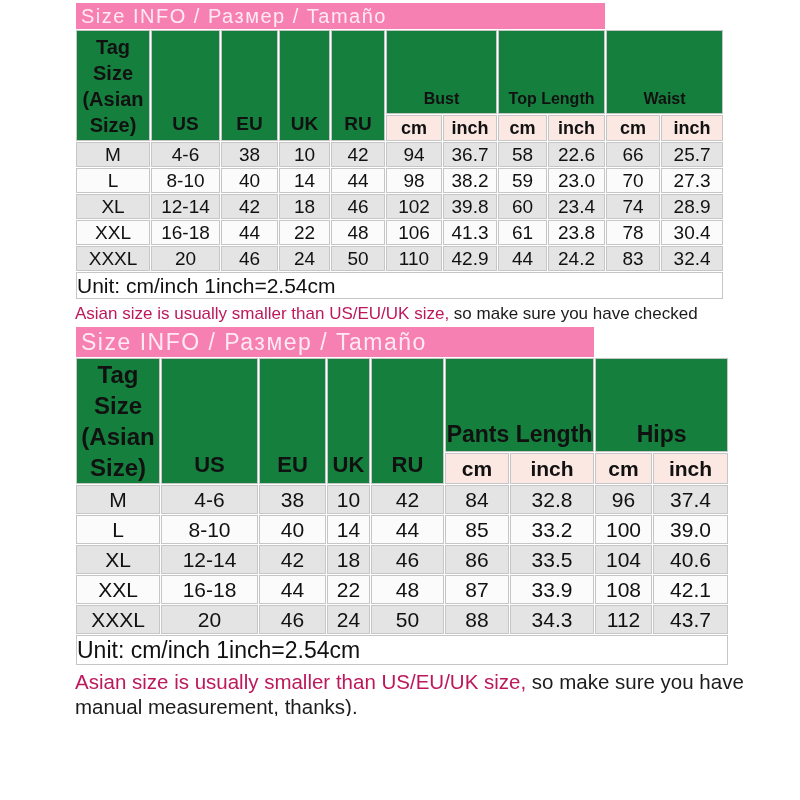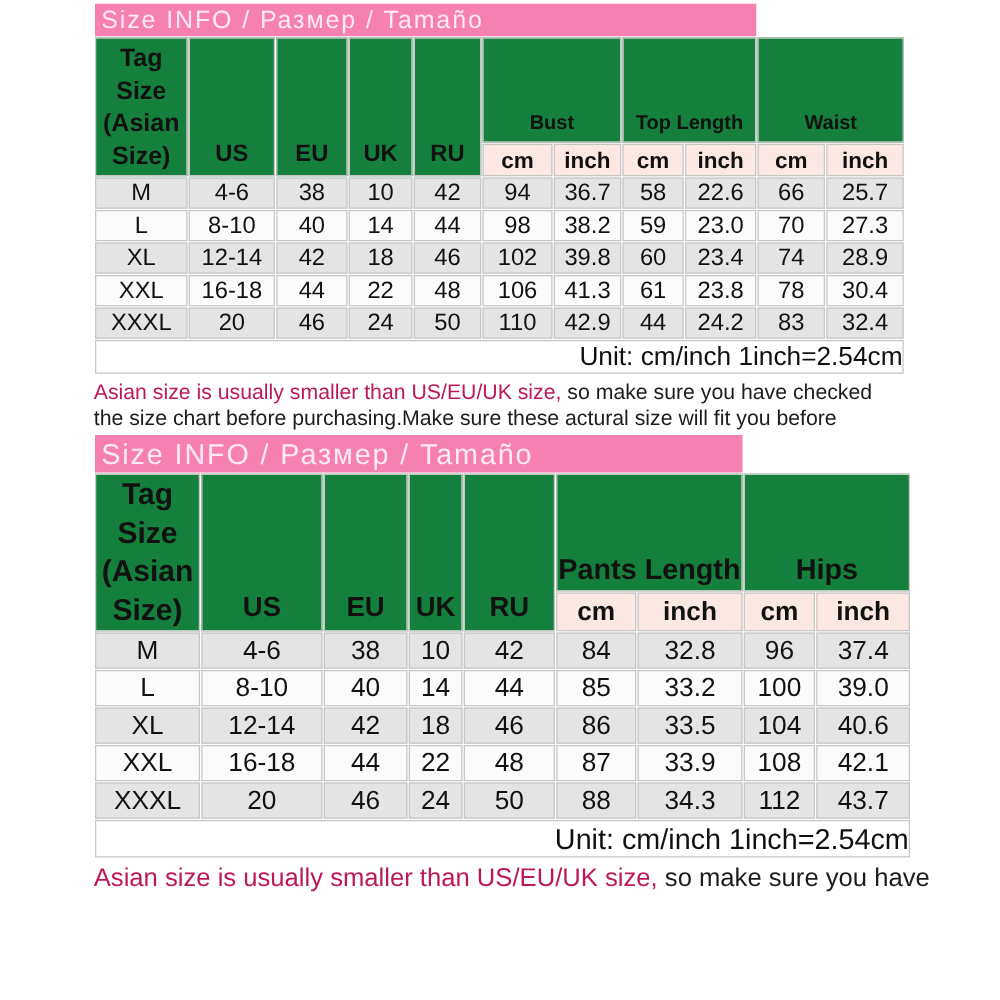--- a/index.html
+++ b/index.html
@@ -42,21 +42,21 @@
   .t1 td.sub-head{font-size:18px;}
   .t2 td.sub-head{font-size:21px;}
   
   .t1 tr.t-data{height:25px;}
   .t2 tr.t-data{height:29px;}
   .t1 tr.t-data td{font-size:19px;}
   .t2 tr.t-data td{font-size:21px;}
   tr.row-gray td{background:#e4e4e4;}
   tr.row-white td{background:#fbfbfb;}
   
-  td.unit-cell{background:#fff;text-align:right;padding-left:12px;white-space:nowrap;}
+  td.unit-cell{background:#fff;text-align:left;padding-left:0;white-space:nowrap;}
   .t1 td.unit-cell{font-size:21px;}
   .t2 td.unit-cell{font-size:23px;}
   .t1 tr.t-unit{height:27px;}
   .t2 tr.t-unit{height:30px;}
   
   .note{margin-top:3px;color:#1c1c1c;}
   .note .line{white-space:nowrap;}
   .note1{font-size:17px;line-height:21px;width:705px;}
   .note2{font-size:20.5px;line-height:25px;width:705px;}
   .red{color:#be185d;}
@@ -176,21 +176,20 @@
               <td>32.4</td>
         </tr>
         <tr class="t-unit">
           <td class="unit-cell" colspan="11">Unit: cm/inch 1inch=2.54cm</td>
         </tr>
       </tbody>
         </table>
 
       <div class="note note1">
         <div class="line"><span class="red">Asian size is usually smaller than US/EU/UK size,</span><span> so make sure you have checked</span></div>
-        <div class="line">the size chart before purchasing.Make sure these actural size will fit you before</div>
       </div>
     </section>
 
     <section>
       <table class="size-table t2">
         <colgroup>
           <col style="width:84px">
             <col style="width:97px">
             <col style="width:67px">
             <col style="width:43px">

